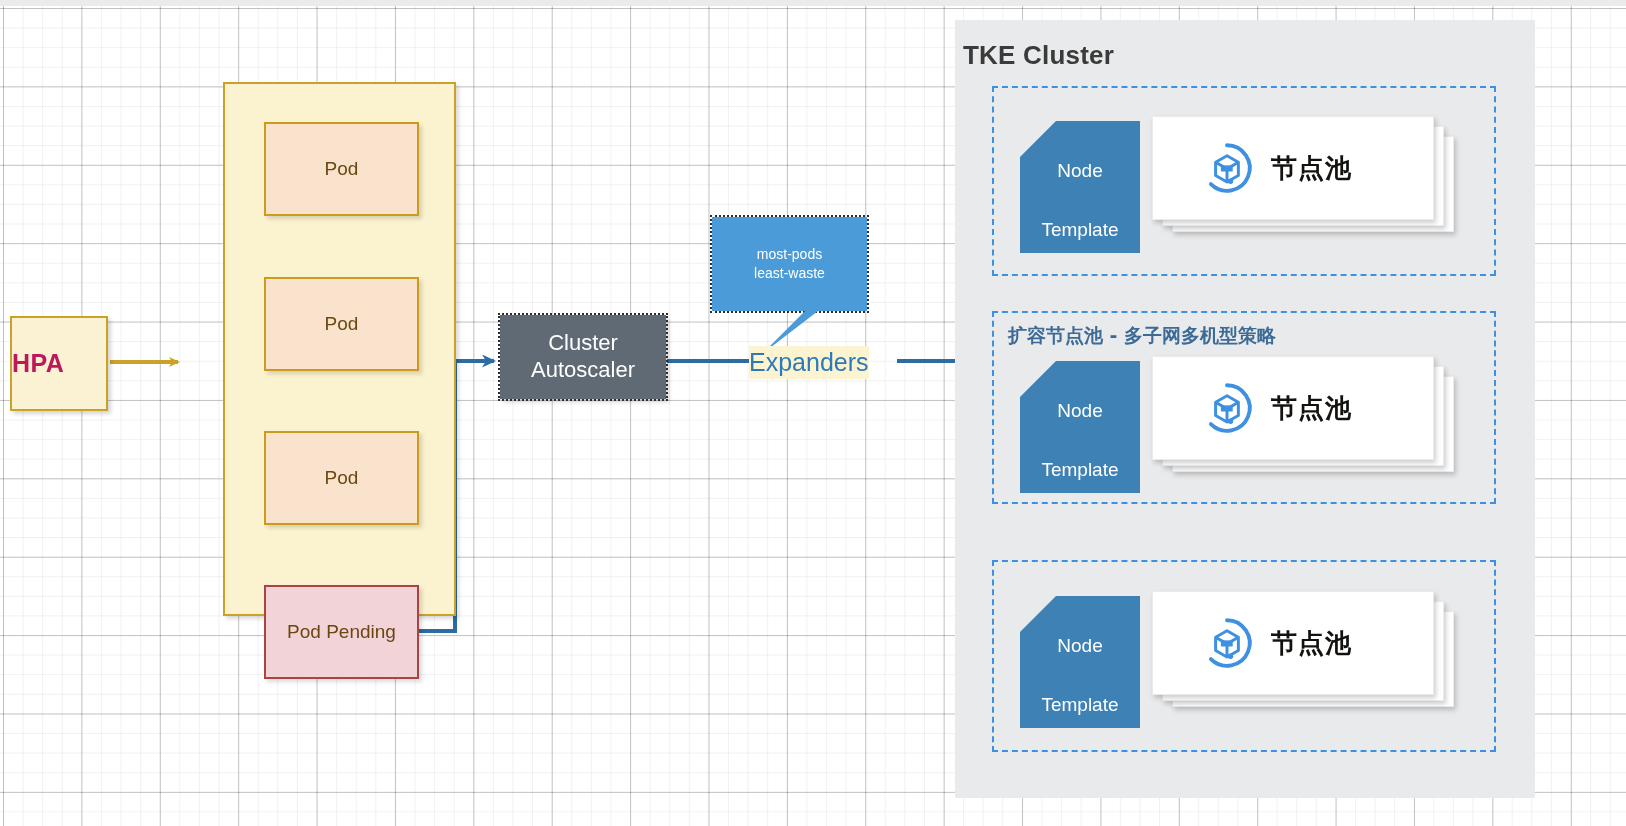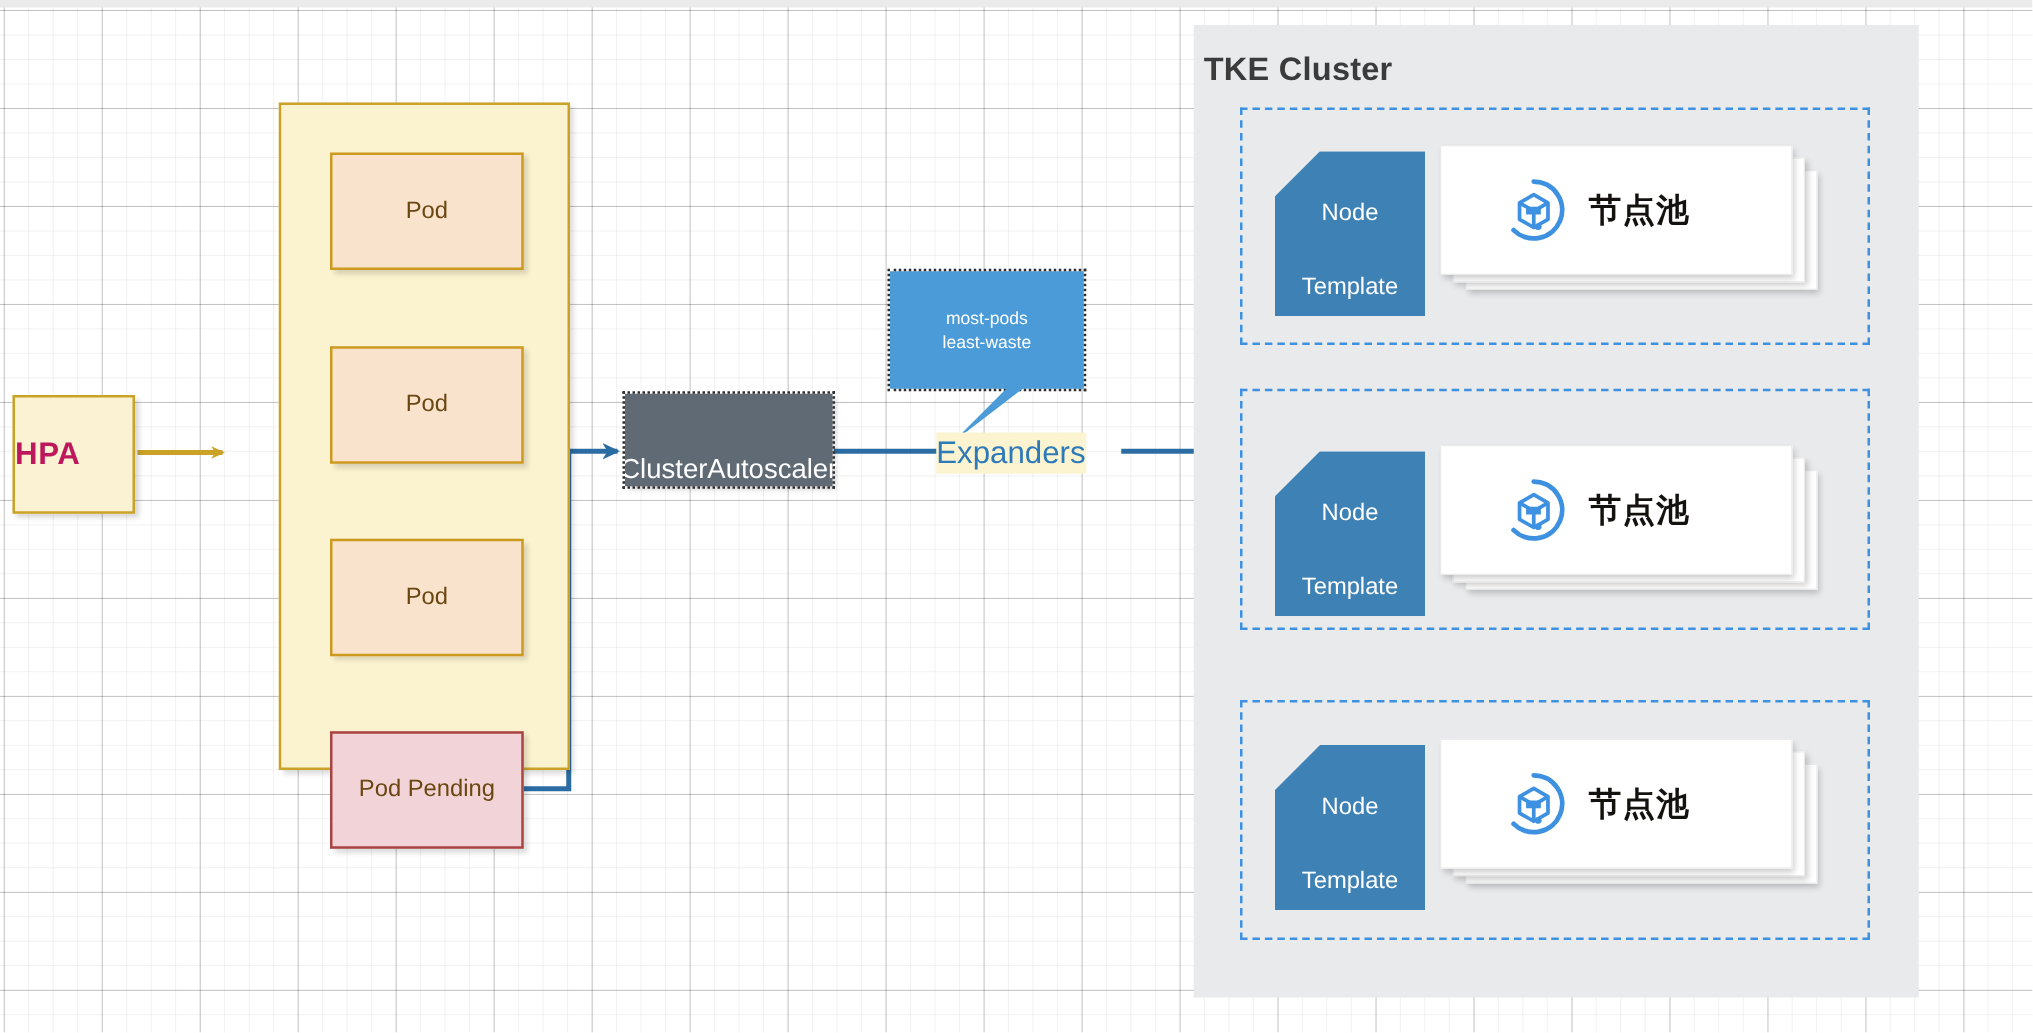--- a/index.html
+++ b/index.html
@@ -62,24 +62,24 @@
   .pod.p3 { top: 347px; }
   .pod.pending {
     top: 501px;
     background: #f2d3d7;
     border: 2px solid #a94442;
   }
 
   
   .autoscaler {
     position: absolute;
-    left: 500px; top: 315px; width: 166px; height: 74px;
+    left: 500px; top: 315px; width: 166px; height: 84px;
     background: #5f6a75;
     outline: 2px dotted #2d2d2d;
-    display: flex; flex-direction: row; align-items: flex-end; justify-content: center;
+    display: flex; flex-direction: column; align-items: center; justify-content: center;
     color: #ffffff; font-size: 22px; line-height: 1.22;
     box-shadow: 3px 3px 4px rgba(0,0,0,0.18);
     text-align: center;
   }
 
   
   .callout {
     position: absolute; left: 712px; top: 217px; width: 155px; height: 94px;
     background: #4a9bd7;
     outline: 2px dotted #2d2d2d;
@@ -240,20 +240,21 @@
           <path d="M32 33 L32 48" fill="none" stroke="#3d91e0" stroke-width="3.4"></path>
           <path d="M25 29 L38.5 29 L38.5 36 L25 36 Z" fill="#3d91e0"></path>
           <path d="M36 44 a3.2 3.2 0 1 0 0.1 0" fill="#3d91e0"></path>
         </svg>
         <span class="np-label">节点池</span>
       </div>
     </div>
   </div>
 
   <div class="nodepool-box b2">
+    <div class="np-heading">扩容节点池 - 多子网多机型策略</div>
     <div class="node-template" style="left:26px; top:48px;">
       <span>
         <span>Node</span><br>
         <span>Template</span>
       </span>
     </div>
     <div class="node-pool-stack" style="left:158px; top:43px;">
       <div class="np-card c3"></div>
       <div class="np-card c2"></div>
       <div class="np-card c1">

